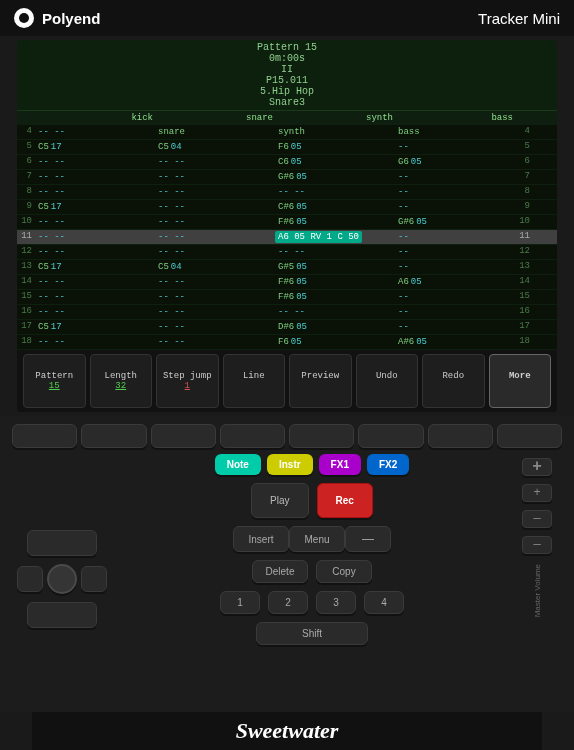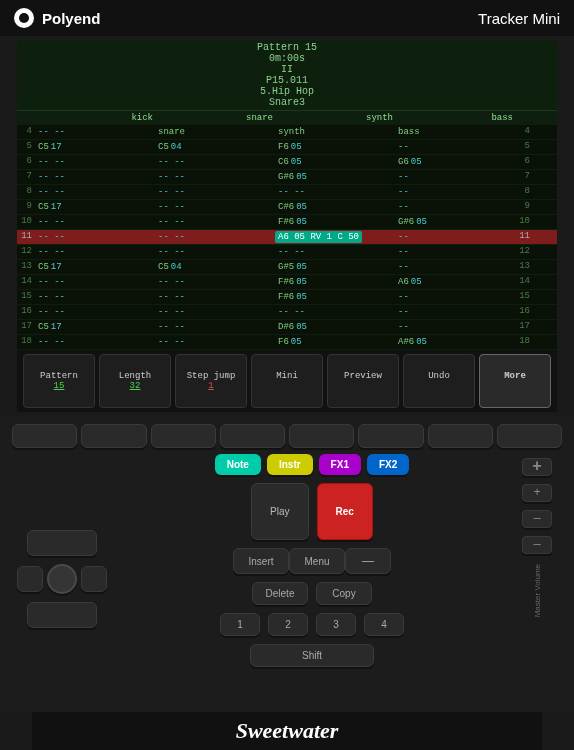--- a/index.html
+++ b/index.html
@@ -265,21 +265,21 @@
       color: #bbb;
       font-size: 10px;
       cursor: pointer;
       box-shadow: 0 2px 0 #111;
       font-family: Arial, sans-serif;
     }
     .rec-btn {
       background: #cc2222;
       border: 1px solid #aa1111;
       border-radius: 6px;
-      padding: 22px 18px;
+      padding: 11px 18px;
       color: #fff;
       font-size: 10px;
       cursor: pointer;
       box-shadow: 0 2px 0 #111;
       font-family: Arial, sans-serif;
       font-weight: bold;
     }
 
     
     .action-row {
@@ -338,21 +338,21 @@
     }
     .shift-btn {
       background: #2a2a2a;
       border: 1px solid #3a3a3a;
       border-radius: 6px;
       padding: 5px 0;
       color: #aaa;
       font-size: 10px;
       cursor: pointer;
       box-shadow: 0 2px 0 #111;
-      width: 124px;
+      width: 112px;
       text-align: center;
       font-family: Arial, sans-serif;
     }
 
     
     .right-volume {
       width: 50px;
       display: flex;
       flex-direction: column;
       align-items: center;
@@ -584,21 +584,21 @@
           <span class="note-text">F#6</span>
           <span class="note-cyan"> 05</span>
         </div>
       <div class="step-cell">
           <span class="note-text">G#6</span>
           <span class="note-cyan"> 05</span>
         </div>
       <div class="step-num">10</div>
     </div>
 
-    <div class="step-row" style="background:#7f1d1d;">
+    <div class="step-row" style="background:#404040;">
       <div class="step-num" style="color:#aaa;">11</div>
       <div class="step-cell">
           <span class="note-cyan">-- --</span>
         </div>
       <div class="step-cell">
           <span class="note-cyan">-- --</span>
         </div>
       <div class="step-cell" style="padding:0;">
         <span style="background:#00aa88; border-radius:2px; padding:1px 3px; color:#fff; font-size:9px;">A6&nbsp;05 RV 1 C 50</span>
       </div>
@@ -745,29 +745,33 @@
     </div>
     <div class="toolbar-btn green-indicator">
       <span class="btn-label">Length</span>
       <span class="btn-val">32</span>
     </div>
     <div class="toolbar-btn red-indicator">
       <span class="btn-label">Step jump</span>
       <span class="btn-val">1</span>
     </div>
     <div class="toolbar-btn">
-      <span class="btn-label">Mini</span>
+      <span class="btn-label">Line</span>
       <span class="btn-val">&nbsp;</span>
     </div>
     <div class="toolbar-btn">
       <span class="btn-label">Preview</span>
       <span class="btn-val">&nbsp;</span>
     </div>
     <div class="toolbar-btn">
       <span class="btn-label">Undo</span>
+      <span class="btn-val">&nbsp;</span>
+    </div>
+    <div class="toolbar-btn">
+      <span class="btn-label">Redo</span>
       <span class="btn-val">&nbsp;</span>
     </div>
     <div class="toolbar-btn more-btn">
       <span class="btn-label">More</span>
       <span class="btn-val">&nbsp;</span>
     </div>
   </div>
 </div>
 
 <div class="controller">

